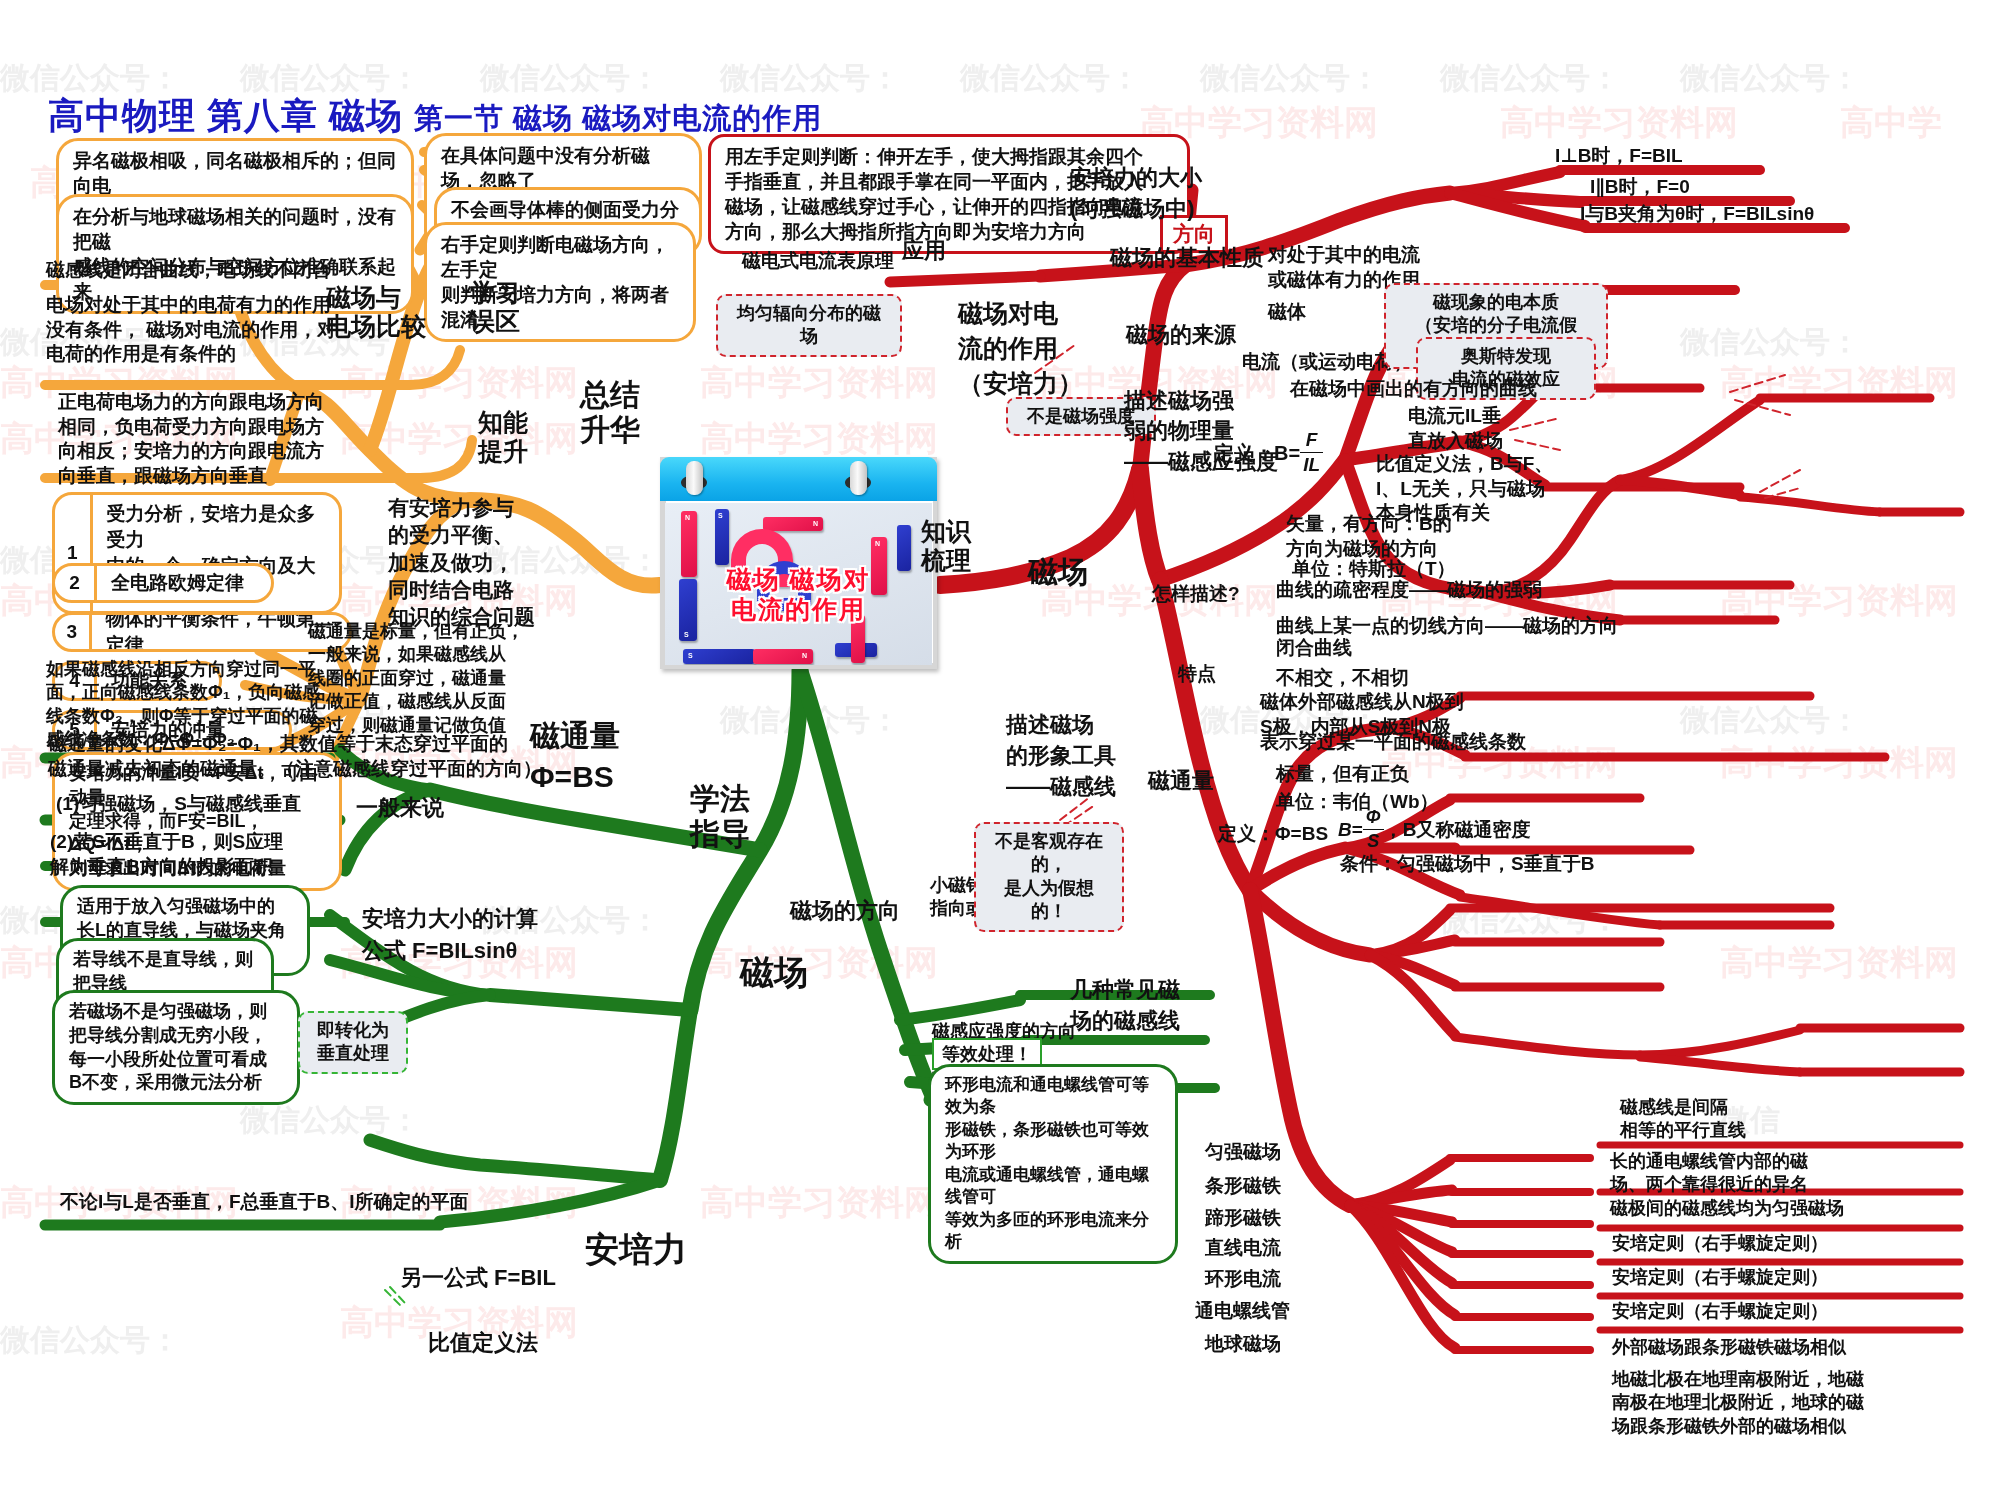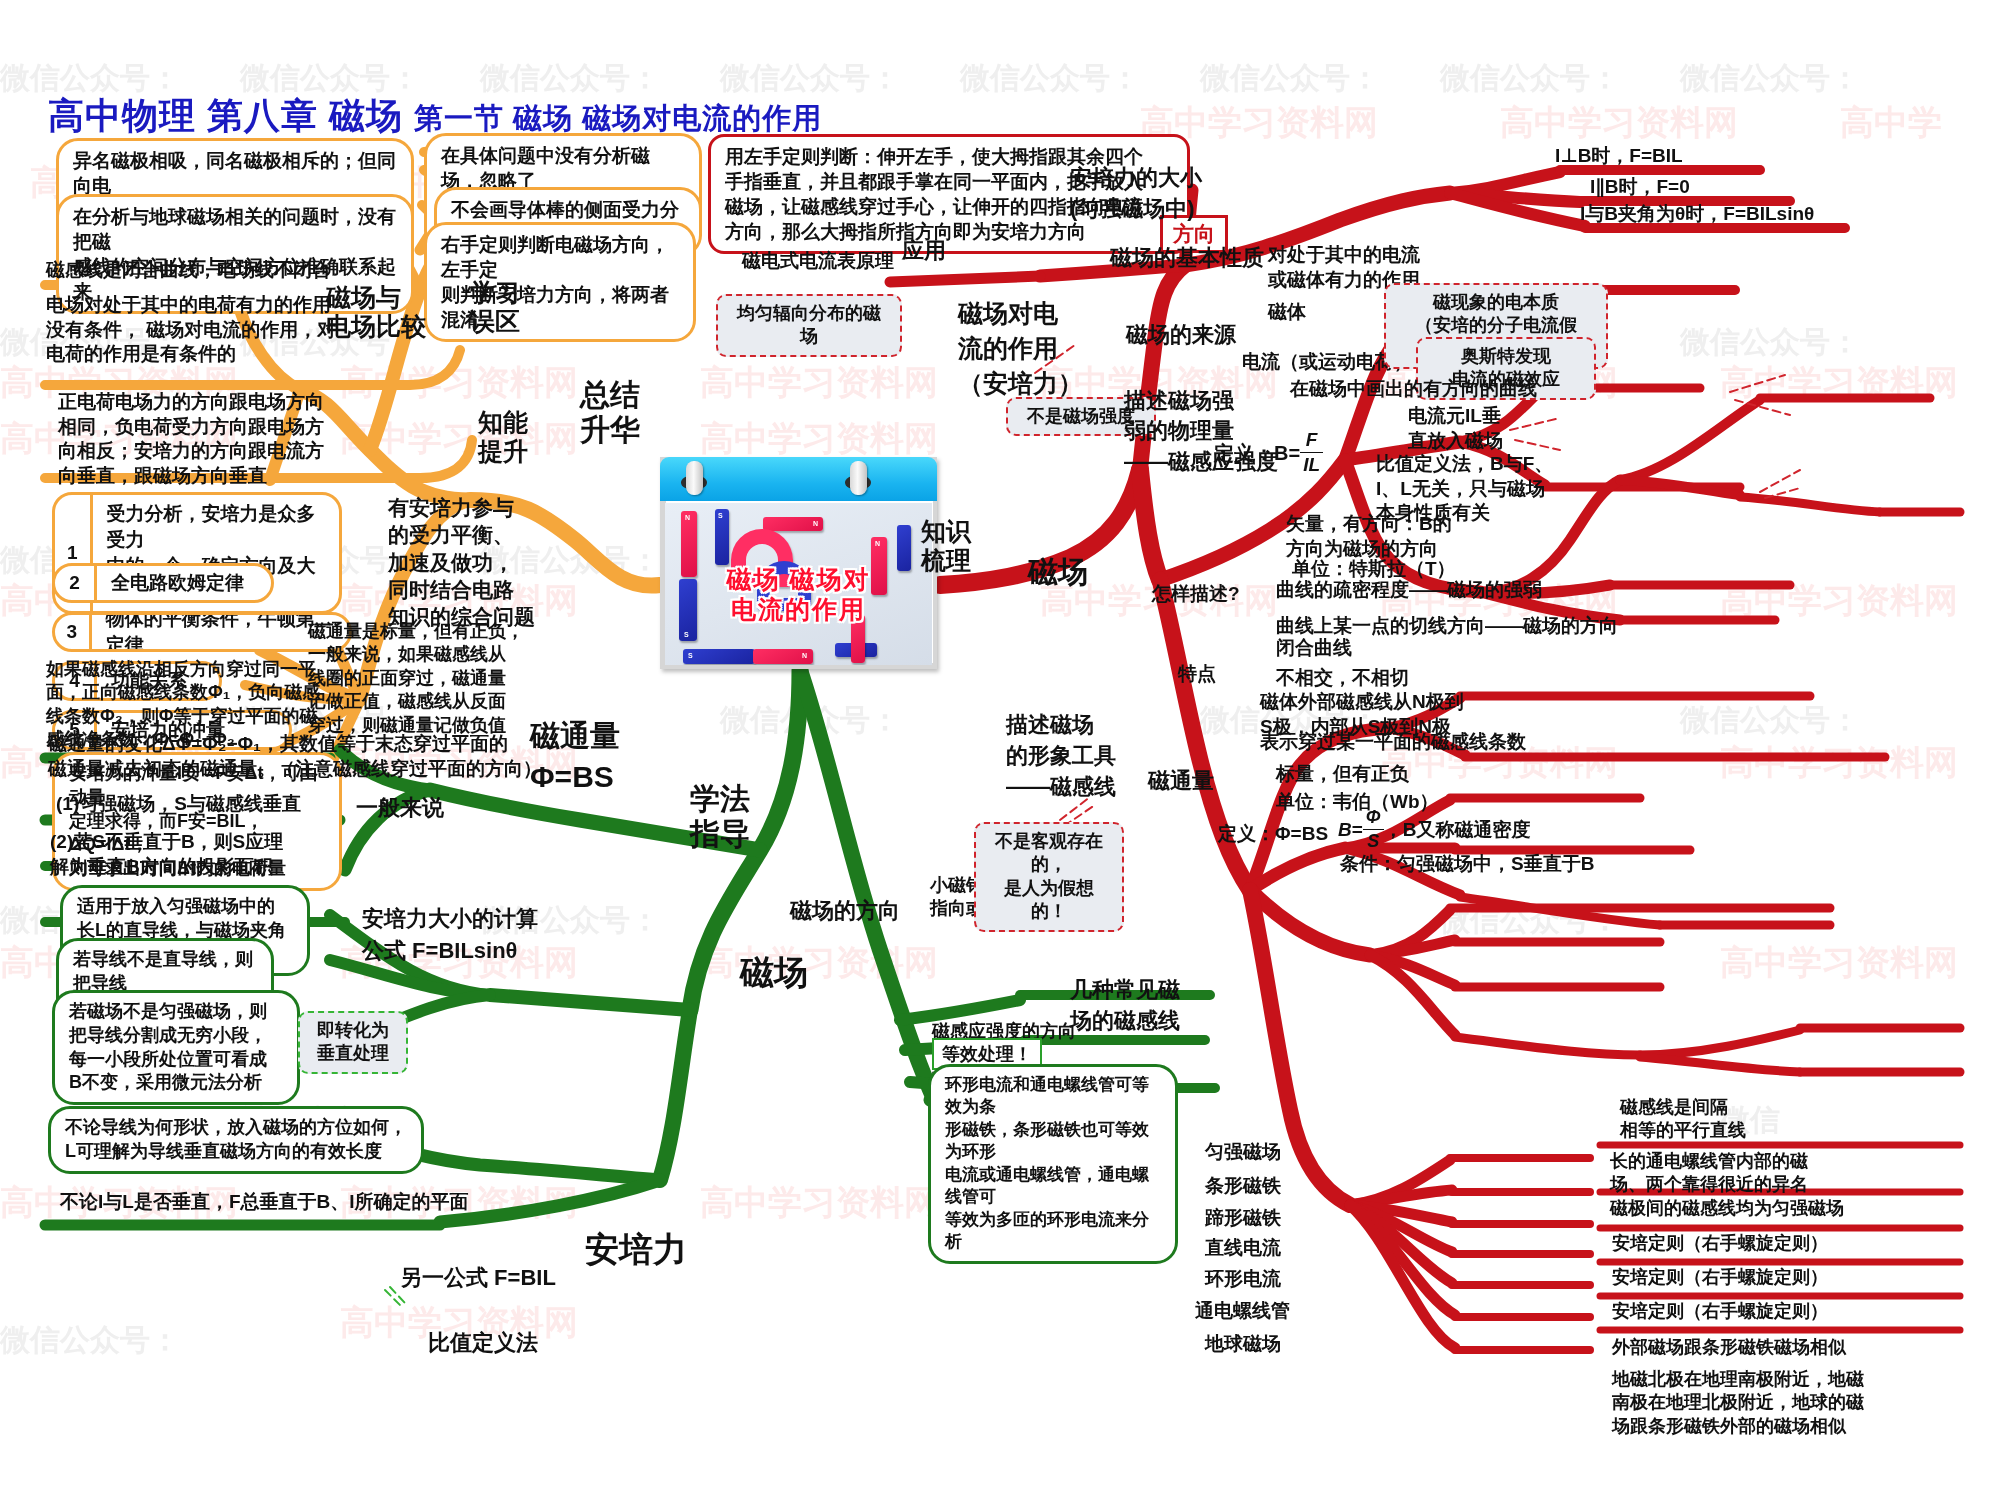--- a/index.html
+++ b/index.html
@@ -471,22 +471,20 @@
   <div class="btitle sm" style="left:356px;top:795px;">一般来说</div>
 
   <div class="bub green" style="left:60px;top:885px;width:250px;white-space:pre-line;font-size:18px;">适用于放入匀强磁场中的
 长L的直导线，与磁场夹角θ</div>
   <div class="bub green" style="left:56px;top:938px;width:218px;white-space:pre-line;font-size:18px;">若导线不是直导线，则把导线
 分段求安培力，再求矢量和</div>
   <div class="bub green" style="left:52px;top:990px;width:248px;white-space:pre-line;font-size:18px;">若磁场不是匀强磁场，则
 把导线分割成无穷小段，
 每一小段所处位置可看成
 B不变，采用微元法分析</div>
-  <div class="bub green" style="left:48px;top:1106px;width:376px;white-space:pre-line;font-size:18px;">不论导线为何形状，放入磁场的方位如何，
-L可理解为导线垂直磁场方向的有效长度</div>
 
   <div class="btitle sm" style="left:362px;top:903px;white-space:pre-line;line-height:1.45;">安培力大小的计算
 公式  F=BILsinθ</div>
   <div class="callout green" style="left:298px;top:1011px;width:110px;white-space:pre-line;">即转化为
 垂直处理</div>
   <div class="btitle sm" style="left:400px;top:1265px;">另一公式  F=BIL</div>
   <div class="plain" style="left:60px;top:1190px;width:420px;font-size:19px;">不论I与L是否垂直，F总垂直于B、I所确定的平面</div>
   <div class="btitle sm" style="left:428px;top:1330px;">比值定义法</div>
   <div class="btitle xl" style="left:585px;top:1230px;">安培力</div>
   <div class="btitle lg" style="left:530px;top:716px;white-space:pre-line;line-height:1.35;">磁通量

